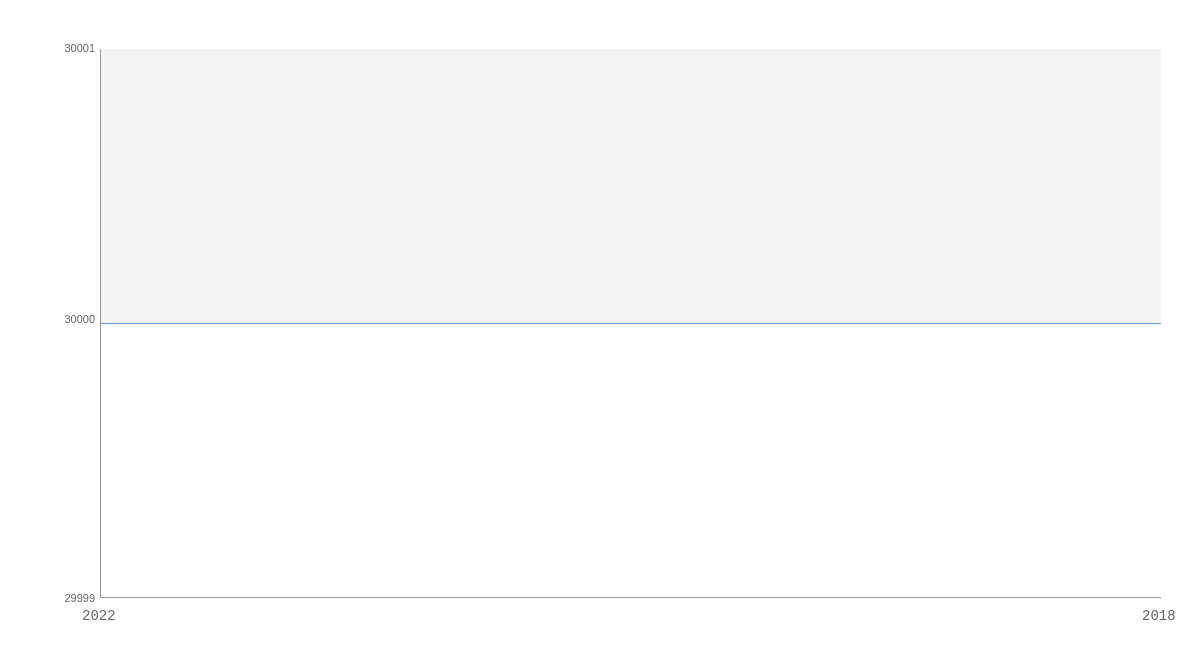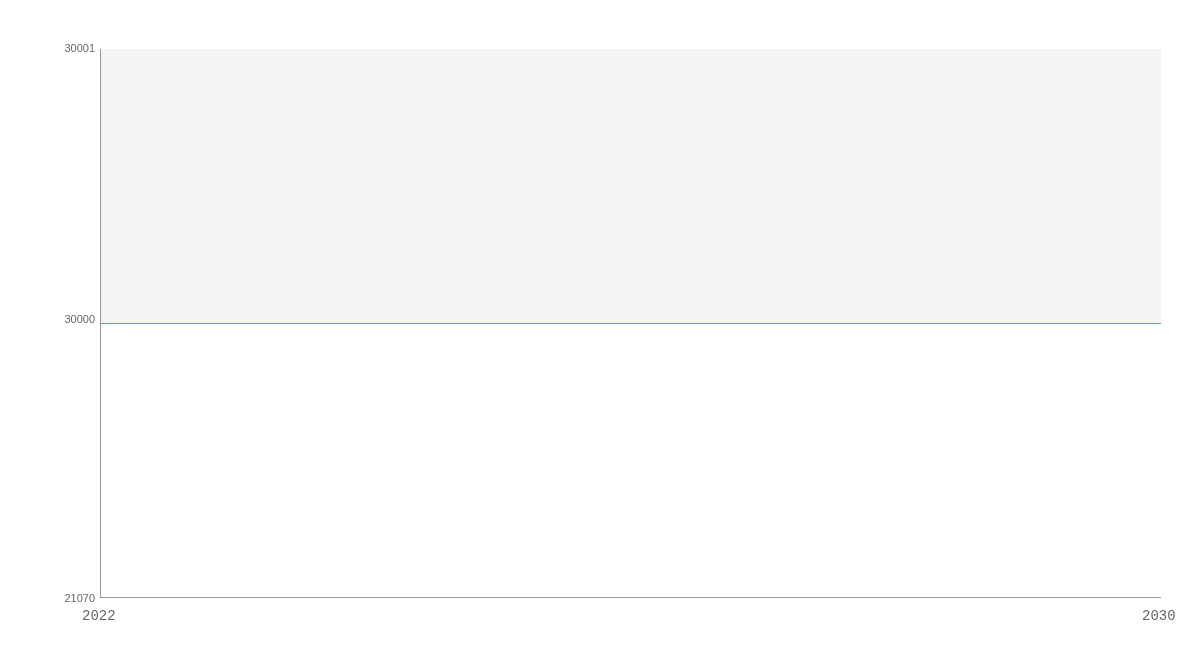--- a/index.html
+++ b/index.html
@@ -69,22 +69,22 @@
     .x-tick-2022 { left: 82px; }
     .x-tick-2024 { left: 1142px; }
   </style>
 </head>
 <body>
 
 <div class="chart-container">
 
   <div class="y-tick-label y-tick-30001">30001</div>
   <div class="y-tick-label y-tick-30000">30000</div>
-  <div class="y-tick-label y-tick-29999">21070</div>
+  <div class="y-tick-label y-tick-29999">29999</div>
 
   <div class="x-tick-label x-tick-2022">2022</div>
-  <div class="x-tick-label x-tick-2024">2030</div>
+  <div class="x-tick-label x-tick-2024">2018</div>
 
   <div class="plot-area">
     <div class="plot-lower-half"></div>
     <div class="data-line"></div>
   </div>
 </div>
 
 </body></html>

